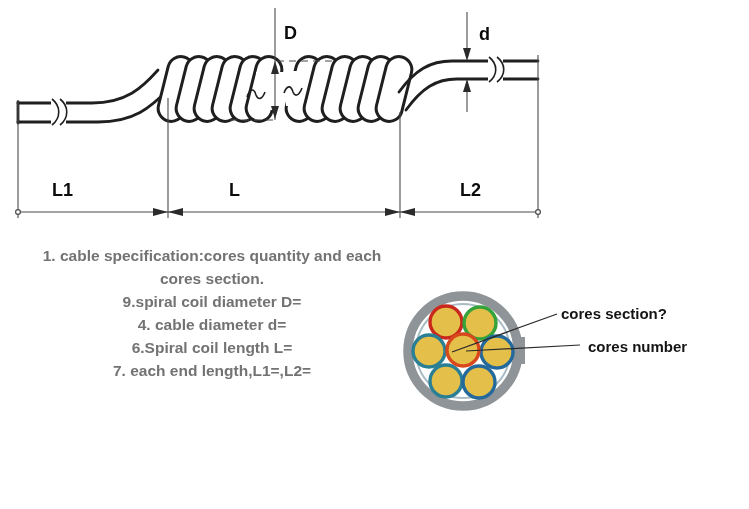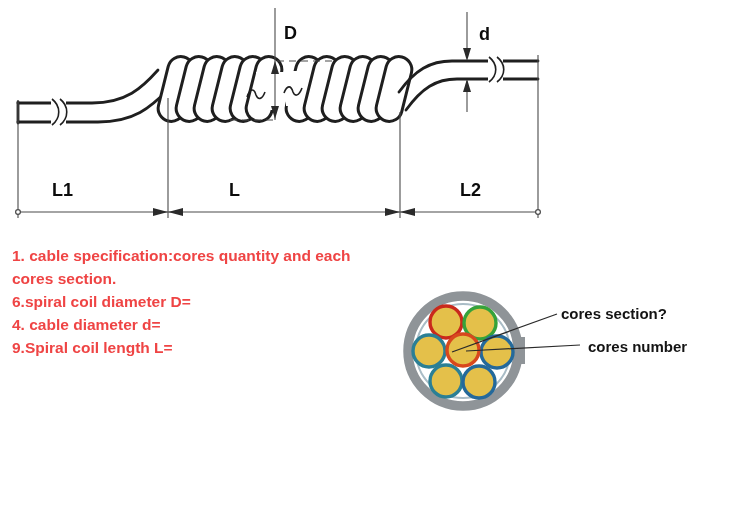--- a/index.html
+++ b/index.html
@@ -13,21 +13,21 @@
   .tear{fill:none;stroke:#1f1f1f;stroke-width:1.6;}
   .dim{fill:none;stroke:#4a4a4a;stroke-width:1.1;}
   .dimdash{fill:none;stroke:#4a4a4a;stroke-width:1.1;stroke-dasharray:7 5;}
   .arrow{fill:#2a2a2a;stroke:none;}
   .endcircle{fill:#ffffff;stroke:#4a4a4a;stroke-width:1.2;}
   .dimlabel{font-family:"Liberation Sans",sans-serif;font-size:18px;font-weight:700;fill:#0b0b0b;}
   .xslabel{font-family:"Liberation Sans",sans-serif;font-size:15px;font-weight:700;fill:#141414;}
   .leader{fill:none;stroke:#2a2a2a;stroke-width:1.2;}
   .spec-list{
     position:absolute;left:12px;top:244px;width:400px;
-    font-size:15.5px;font-weight:700;line-height:23px;color:#ef4444;
+    font-size:15.5px;font-weight:700;line-height:23px;color:#737373;text-align:center;
   }
 </style>
 </head>
 <body>
 
 <div class="stage">
 
   <svg width="749" height="509" viewBox="0 0 749 509">
 
     <g>
@@ -123,18 +123,19 @@
       <line class="leader" x1="466" y1="351" x2="580" y2="345"></line>
 
       <text class="xslabel" x="561" y="319">cores section?</text>
       <text class="xslabel" x="588" y="352">cores number</text>
     </g>
   </svg>
 
   <div class="spec-list">
     <div>1. cable specification:cores quantity and each</div>
     <div>cores section.</div>
-    <div>6.spiral coil diameter D=</div>
+    <div>9.spiral coil diameter D=</div>
     <div>4. cable diameter d=</div>
-    <div>9.Spiral coil length L=</div>
+    <div>6.Spiral coil length L=</div>
+    <div>7. each end length,L1=,L2=</div>
   </div>
 
 </div>
 
 </body></html>

